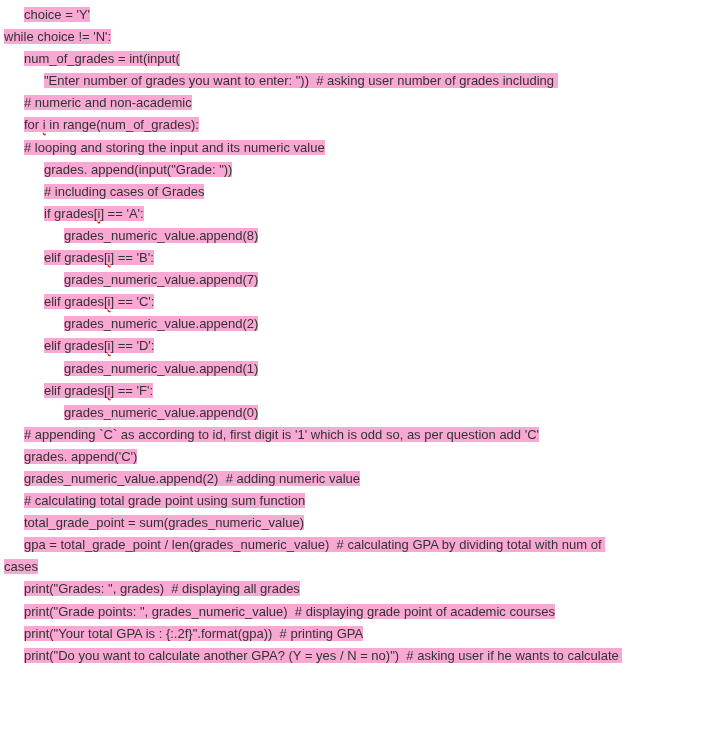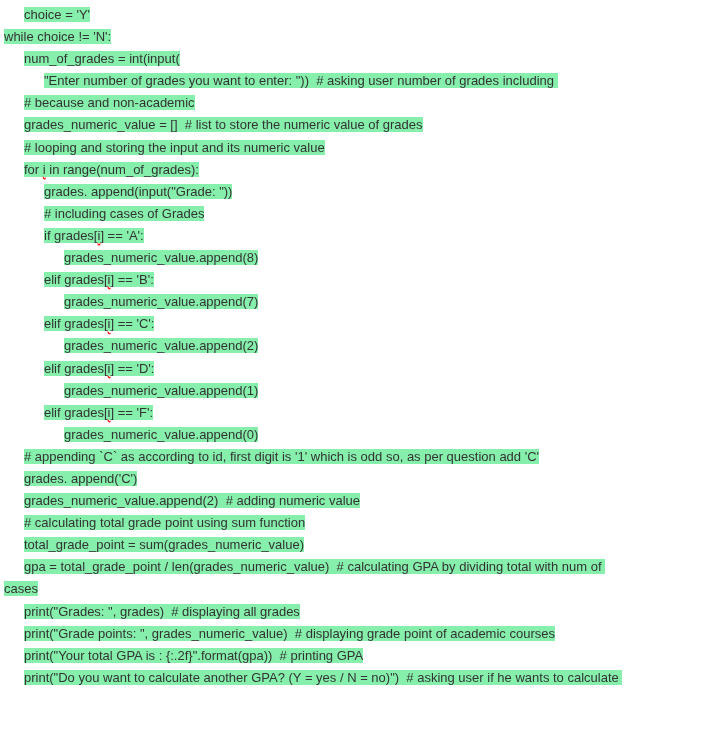--- a/index.html
+++ b/index.html
@@ -14,44 +14,43 @@
       background: #ffffff;
       padding: 4px;
       width: 727px;
       color: #333;
     }
     .code-line {
       white-space: pre;
       display: block;
     }
     .hl {
-      background-color: #86efac;
+      background-color: #f9a8d4;
       display: inline;
     }
     .indent-0 { padding-left: 0; }
     .indent-1 { padding-left: 20px; }
     .indent-2 { padding-left: 40px; }
     .indent-3 { padding-left: 60px; }
     .spell-error {
       text-decoration: underline wavy red;
       text-decoration-skip-ink: none;
     }
   </style>
 </head>
 <body>
 
 <div id="code-container">
     <div class="code-line indent-1"><span class="hl">choice = 'Y'</span></div>
     <div class="code-line indent-0"><span class="hl">while choice != 'N':</span></div>
     <div class="code-line indent-1"><span class="hl">num_of_grades = int(input(</span></div>
     <div class="code-line indent-2"><span class="hl">"Enter number of grades you want to enter: "))  # asking user number of grades including </span></div>
-    <div class="code-line indent-1"><span class="hl"># because and non-academic</span></div>
-    <div class="code-line indent-1"><span class="hl">grades_numeric_value = []  # list to store the numeric value of grades</span></div>
+    <div class="code-line indent-1"><span class="hl"># numeric and non-academic</span></div>
+    <div class="code-line indent-1"><span class="hl">for <span class="spell-error">i</span> in range(num_of_grades):</span></div>
     <div class="code-line indent-1"><span class="hl"># looping and storing the input and its numeric value</span></div>
-    <div class="code-line indent-1"><span class="hl">for <span class="spell-error">i</span> in range(num_of_grades):</span></div>
     <div class="code-line indent-2"><span class="hl">grades. append(input("Grade: "))</span></div>
     <div class="code-line indent-2"><span class="hl"># including cases of Grades</span></div>
     <div class="code-line indent-2"><span class="hl">if grades[<span class="spell-error">i</span>] == 'A':</span></div>
     <div class="code-line indent-3"><span class="hl">grades_numeric_value.append(8)</span></div>
     <div class="code-line indent-2"><span class="hl">elif grades[<span class="spell-error">i</span>] == 'B':</span></div>
     <div class="code-line indent-3"><span class="hl">grades_numeric_value.append(7)</span></div>
     <div class="code-line indent-2"><span class="hl">elif grades[<span class="spell-error">i</span>] == 'C':</span></div>
     <div class="code-line indent-3"><span class="hl">grades_numeric_value.append(2)</span></div>
     <div class="code-line indent-2"><span class="hl">elif grades[<span class="spell-error">i</span>] == 'D':</span></div>
     <div class="code-line indent-3"><span class="hl">grades_numeric_value.append(1)</span></div>

